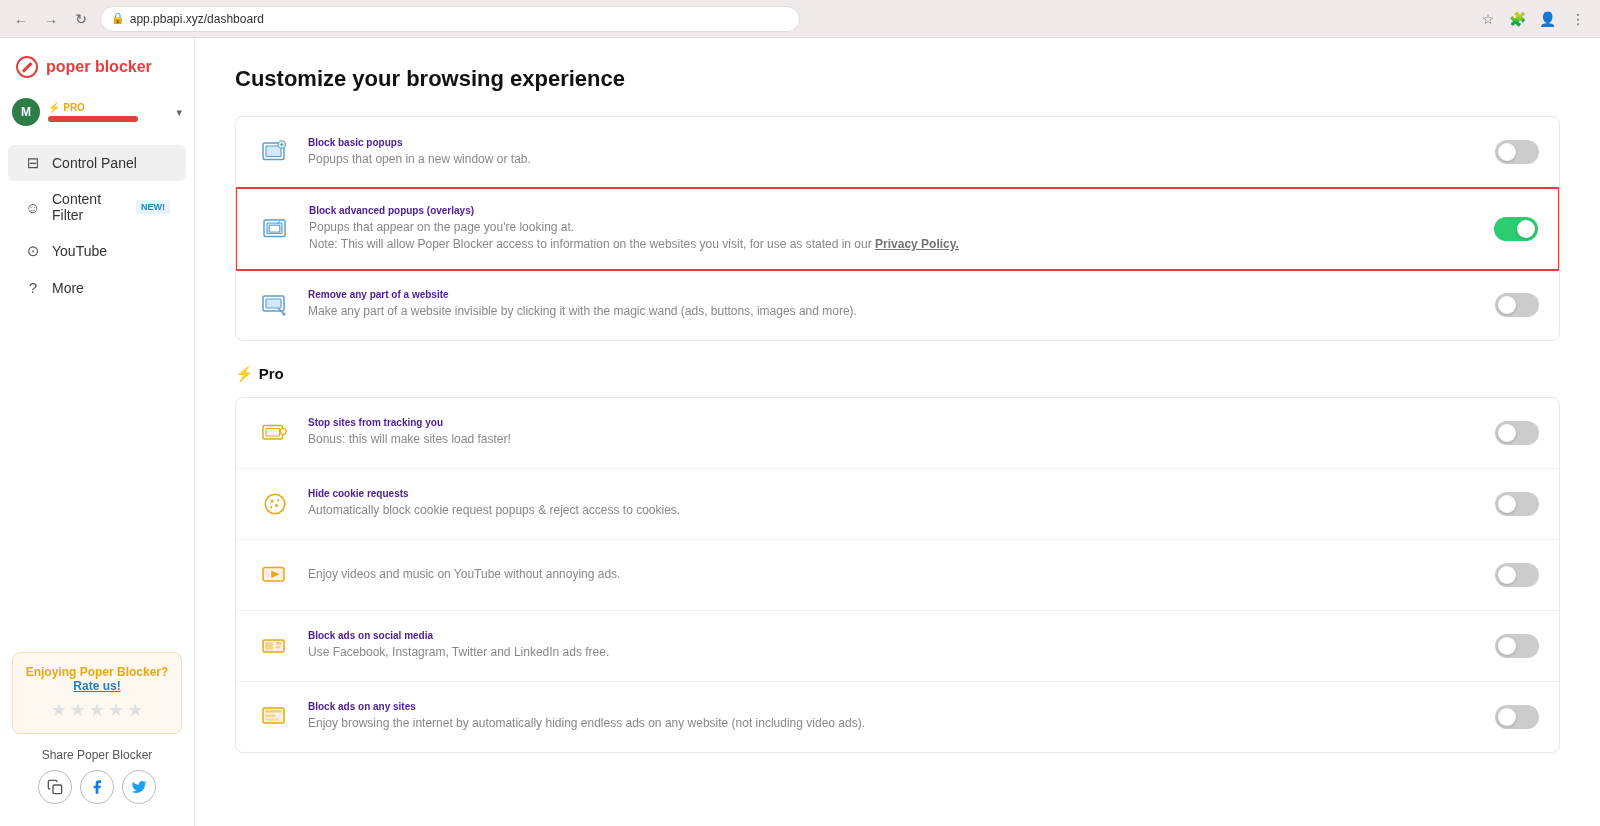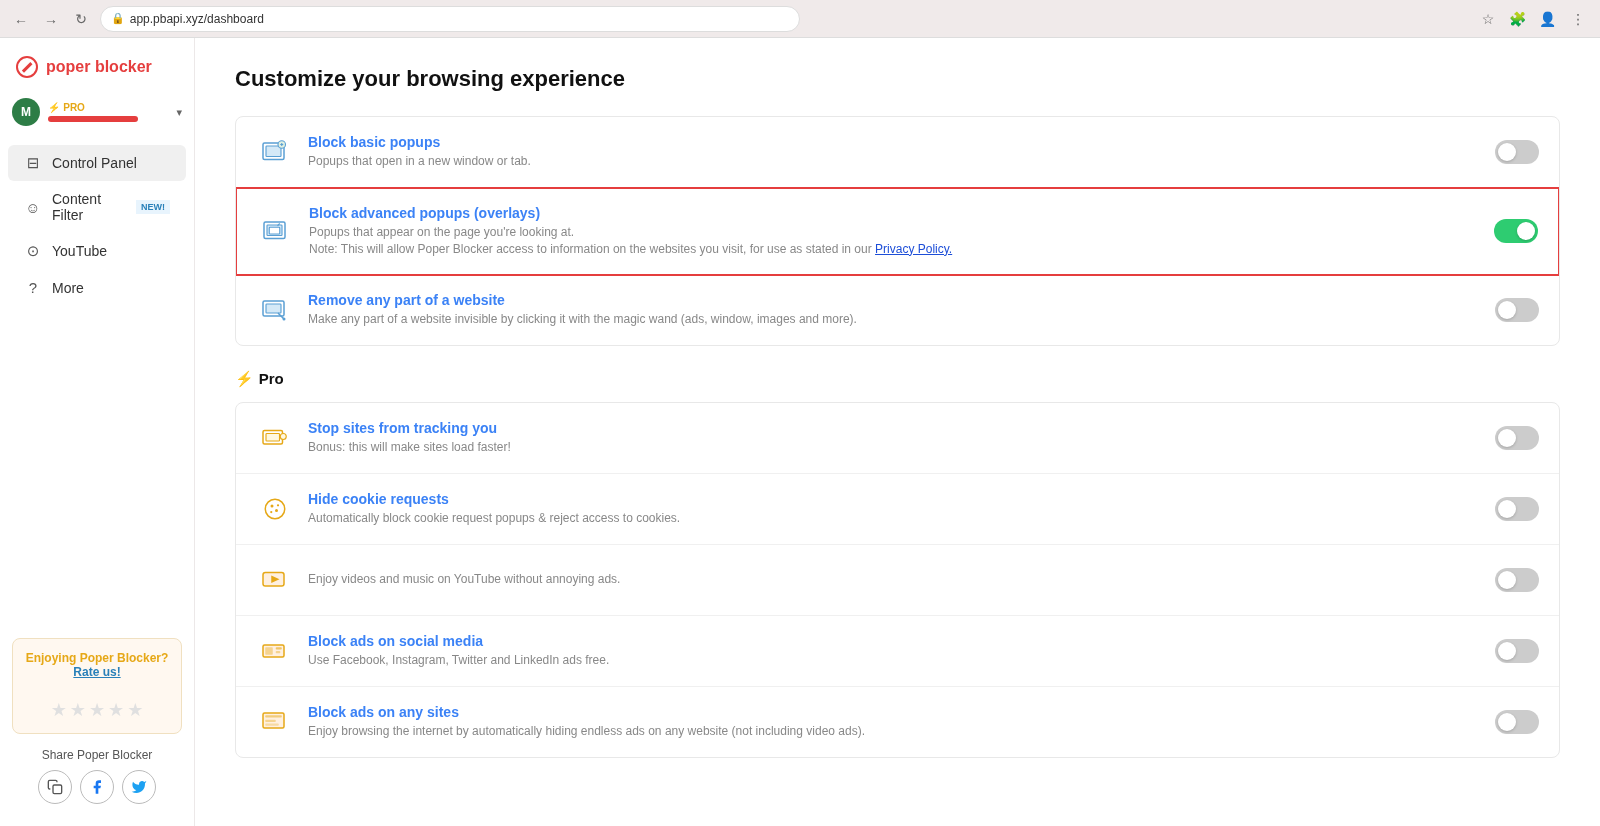--- a/index.html
+++ b/index.html
@@ -153,21 +153,21 @@
       font-weight: 700;
       color: #e6a817;
     }
     .rate-card-link {
       font-size: 12px;
       color: #2980b9;
       font-weight: 600;
       cursor: pointer;
       text-decoration: underline;
       display: block;
-      margin-bottom: 20px;
+      margin-bottom: 6px;
     }
     .stars { display: flex; gap: 3px; justify-content: center; }
     .star { color: #e0e0e0; font-size: 18px; }
 
     .share-section { text-align: center; }
     .share-title { font-size: 12px; color: #555; margin-bottom: 8px; }
     .share-icons { display: flex; gap: 8px; justify-content: center; }
     .share-icon-btn {
       width: 34px; height: 34px;
       border-radius: 50%;
@@ -229,31 +229,31 @@
     .feature-icon {
       width: 38px; height: 38px;
       min-width: 38px;
       display: flex; align-items: center; justify-content: center;
       color: #5a9fd4;
     }
     .feature-icon svg { width: 30px; height: 30px; }
 
     .feature-text { flex: 1; }
     .feature-title {
-      font-size: 14px;
+      font-size: 10px;
       font-weight: 600;
-      color: #3b82f6;
+      color: #4c1d95;
       margin-bottom: 3px;
     }
     .feature-desc {
       font-size: 12px;
       color: #888;
       line-height: 1.4;
     }
-    .feature-desc a { color: #1d4ed8; text-decoration: underline; }
+    .feature-desc a { color: #737373; text-decoration: underline; font-weight: bold; }
 
     
     .toggle {
       position: relative;
       width: 44px;
       min-width: 44px;
       height: 24px;
       cursor: pointer;
     }
     .toggle-track {
@@ -420,21 +420,21 @@
         <div class="feature-icon">
           <svg viewBox="0 0 40 40" fill="none">
             <rect x="4" y="8" width="28" height="20" rx="2" stroke="#5a9fd4" stroke-width="2"></rect>
             <rect x="8" y="12" width="20" height="12" rx="1" fill="#d4e9f7" stroke="#5a9fd4" stroke-width="1.5"></rect>
             <path d="M24 24 L32 32" stroke="#5a9fd4" stroke-width="2"></path>
             <circle cx="32" cy="32" r="2" fill="#5a9fd4"></circle>
           </svg>
         </div>
         <div class="feature-text">
           <div class="feature-title">Remove any part of a website</div>
-          <div class="feature-desc">Make any part of a website invisible by clicking it with the magic wand (ads, window, images and more).</div>
+          <div class="feature-desc">Make any part of a website invisible by clicking it with the magic wand (ads, buttons, images and more).</div>
         </div>
         <div class="toggle">
           <div class="toggle-track"></div>
           <div class="toggle-thumb"></div>
         </div>
       </div>
     </div>
 
     <div class="section-title">
       <span class="bolt-icon">⚡</span><span>Pro</span>

